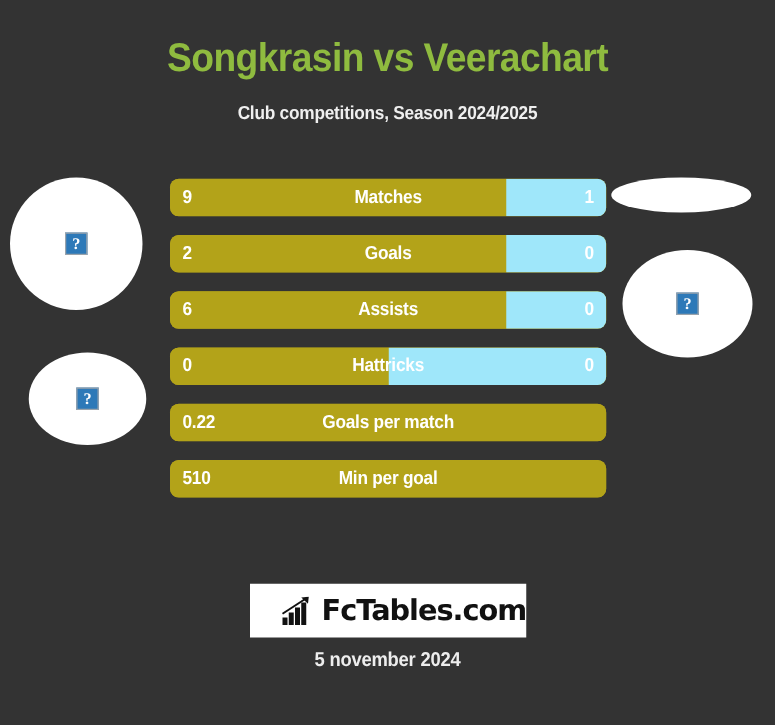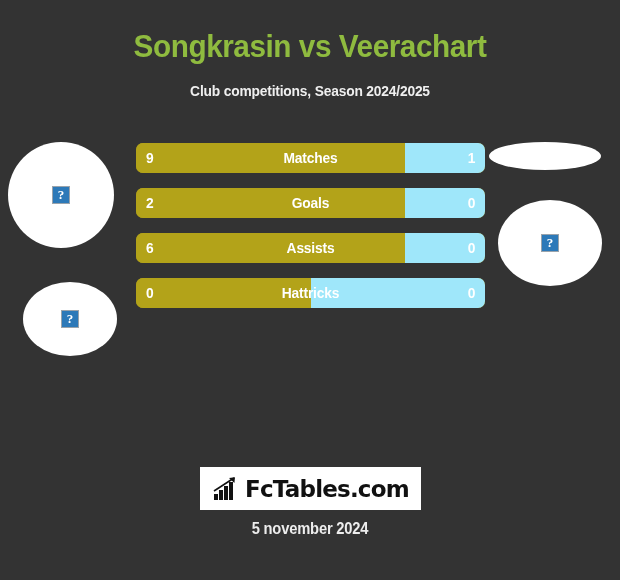--- a/index.html
+++ b/index.html
@@ -148,21 +148,21 @@
   
   .logo-box {
     position: absolute;
     left: 200px;
     top: 447px;
     width: 221px;
     height: 43px;
     background: #ffffff;
     display: flex;
     align-items: center;
-    justify-content: center;
+    justify-content: flex-end;
     gap: 7px;
   }
   .logo-icon { display: block; }
   .logo-text {
     color: #111111;
     font-size: 23px;
     font-weight: bold;
     letter-spacing: -0.8px;
     font-family: "DejaVu Sans", sans-serif;
     white-space: nowrap;
@@ -223,20 +223,30 @@
         <div class="bar-val-left">6</div>
         <div class="bar-label">Assists</div>
         <div class="bar-val-right">0</div>
       </div>
       <div class="bar-row">
         <div class="bar-fill-left" style="width: 50%;"></div>
         <div class="bar-fill-right" style="width: 50%;"></div>
         <div class="bar-val-left">0</div>
         <div class="bar-label">Hattricks</div>
         <div class="bar-val-right">0</div>
+      </div>
+      <div class="bar-row">
+        <div class="bar-fill-left" style="width: 100%;"></div>
+        <div class="bar-val-left">0.22</div>
+        <div class="bar-label">Goals per match</div>
+      </div>
+      <div class="bar-row">
+        <div class="bar-fill-left" style="width: 100%;"></div>
+        <div class="bar-val-left">510</div>
+        <div class="bar-label">Min per goal</div>
       </div>
     </div>
 
   <div class="logo-box">
     <svg class="logo-icon" width="26" height="24" viewBox="0 0 26 24">
       <rect x="2" y="17" width="4" height="6" fill="#111111"></rect>
       <rect x="7" y="13" width="4" height="10" fill="#111111"></rect>
       <rect x="12" y="9" width="4" height="14" fill="#111111"></rect>
       <rect x="17" y="5" width="4" height="18" fill="#111111"></rect>
       <path d="M2 14 L22 1" stroke="#111111" stroke-width="1.6" fill="none"></path>

